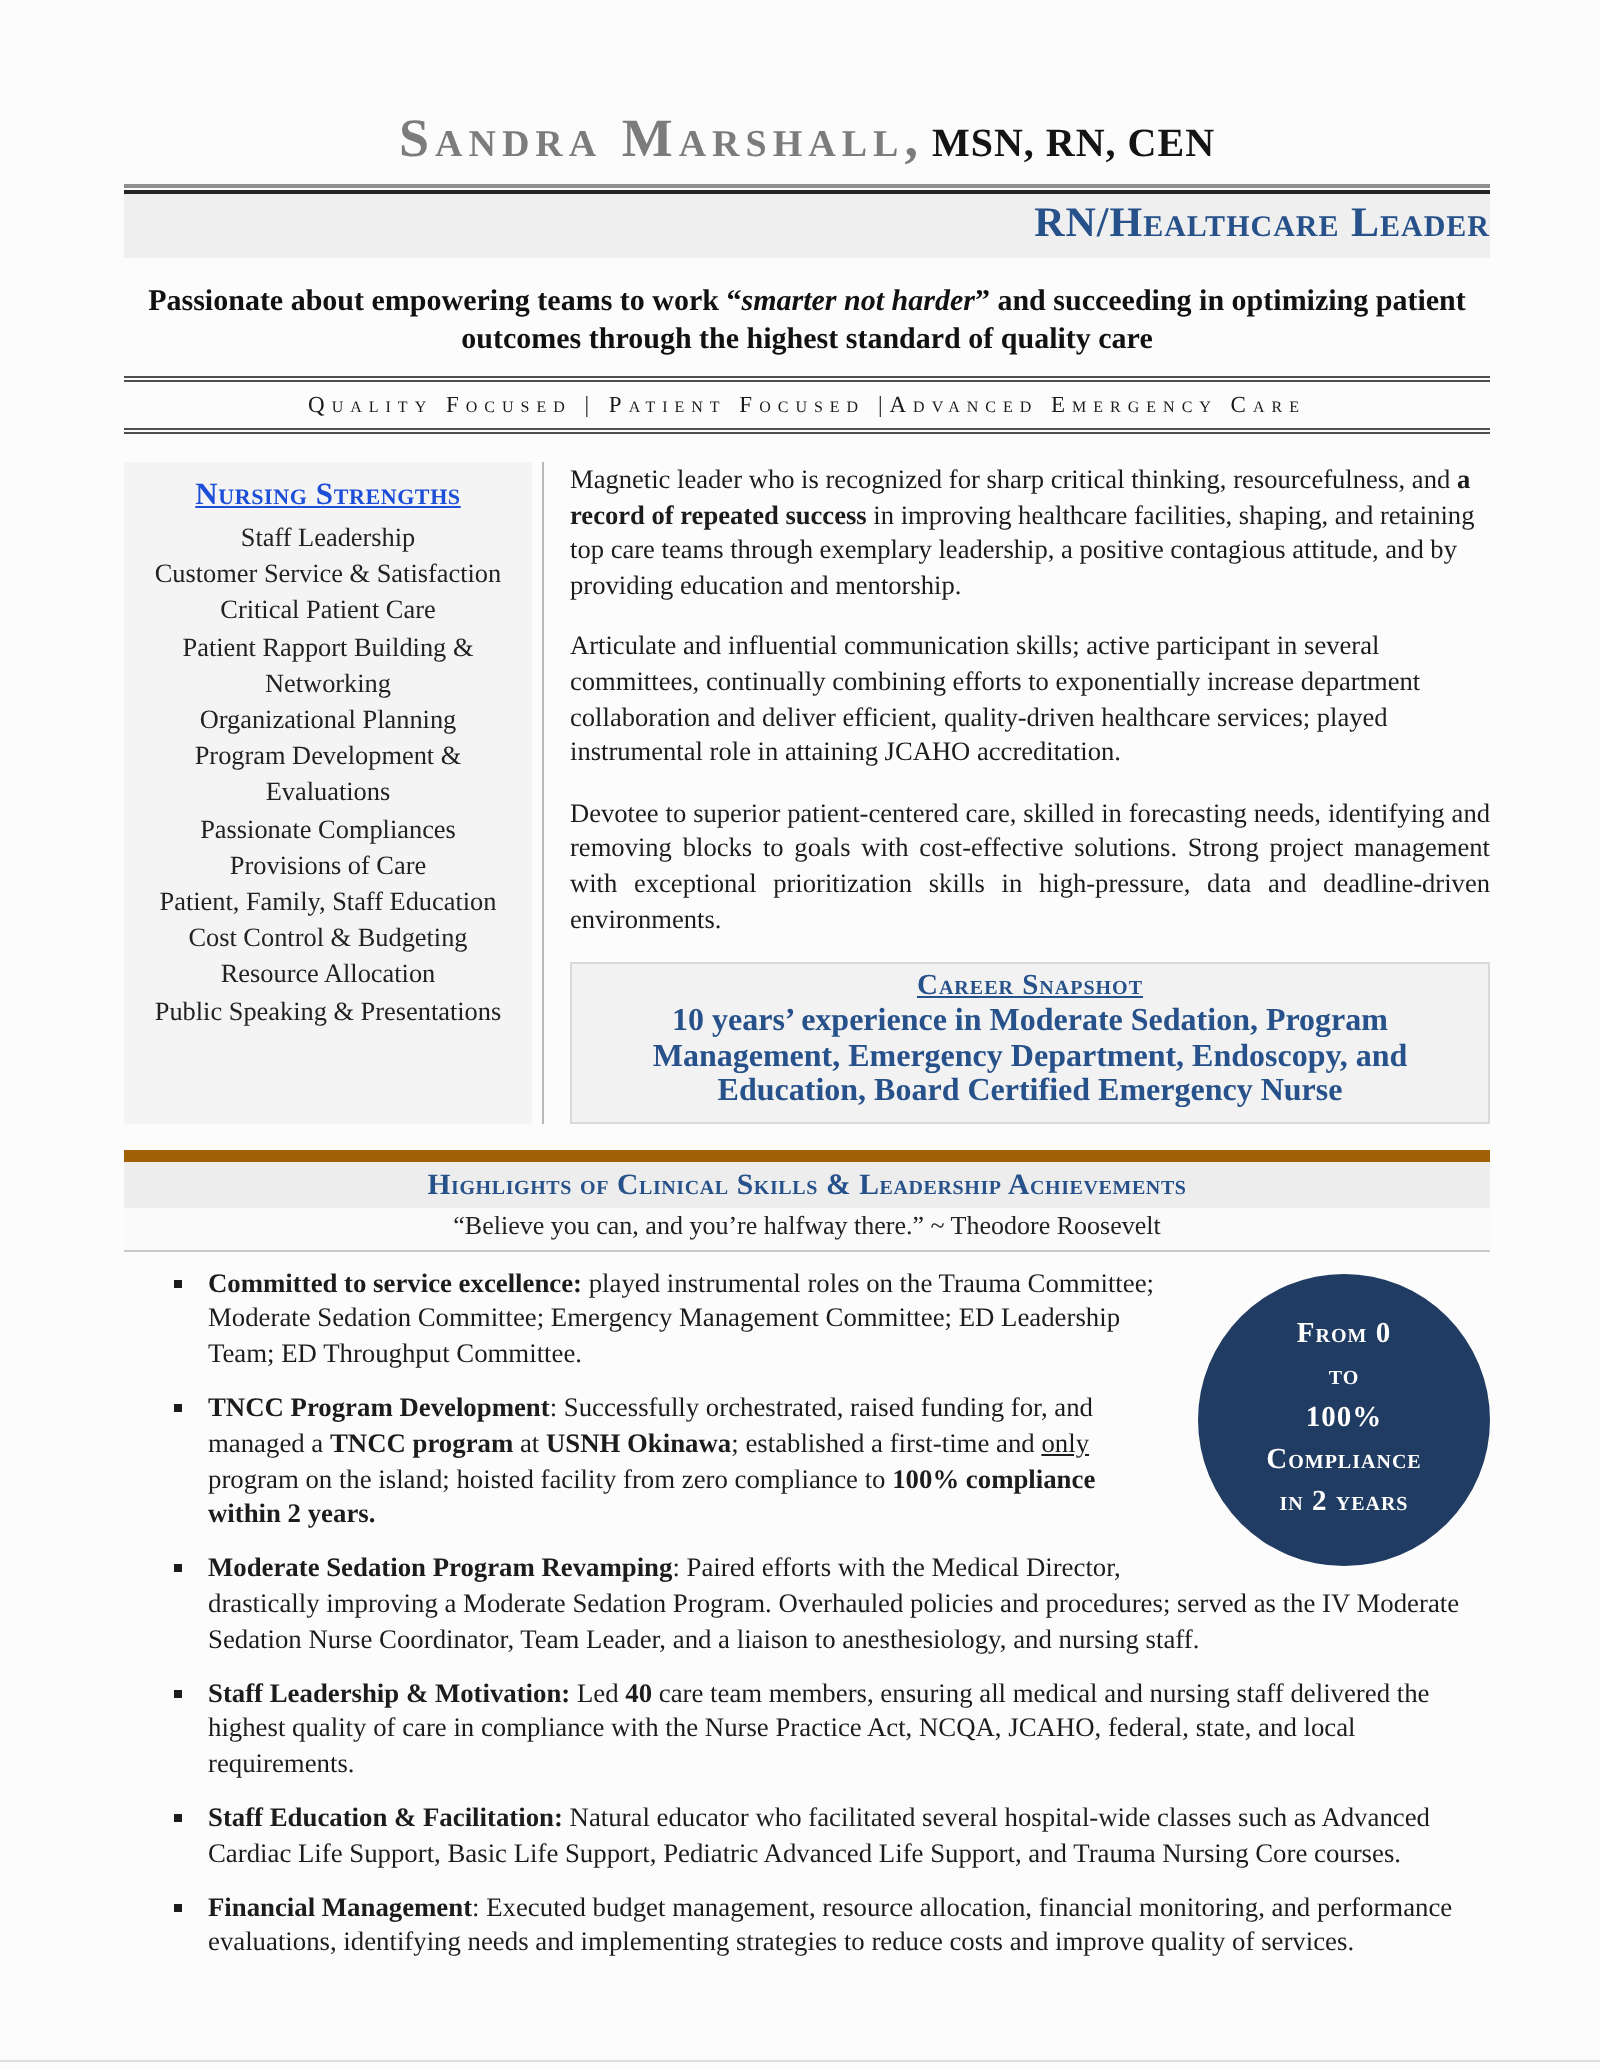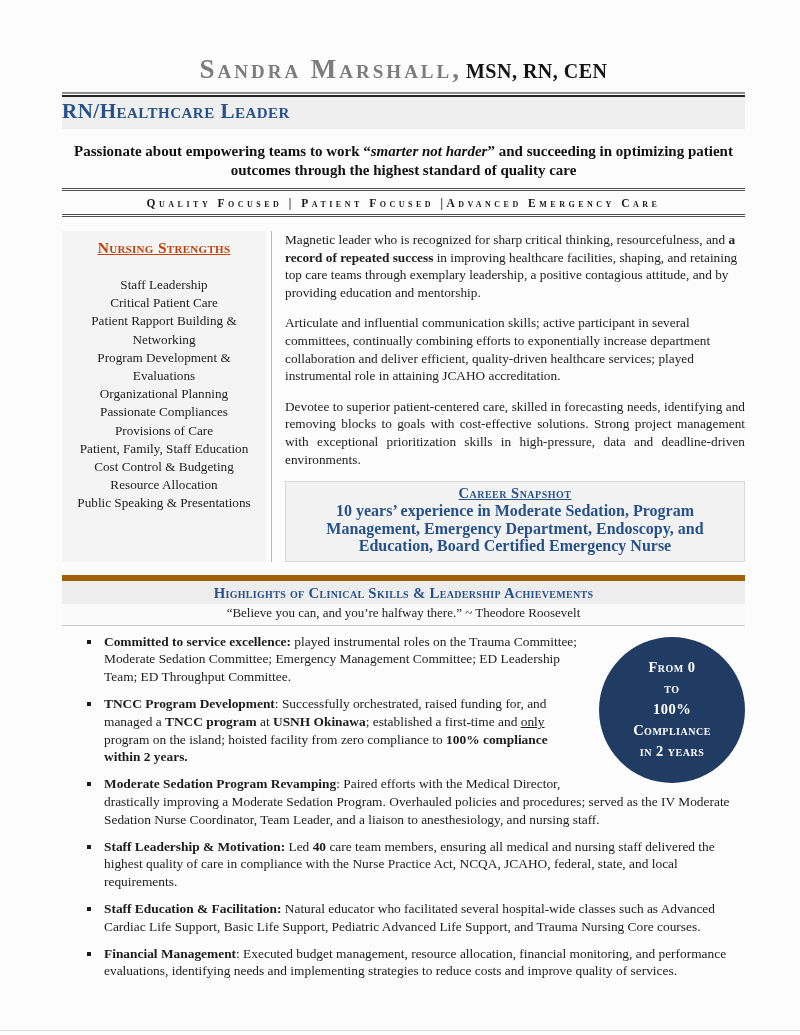--- a/index.html
+++ b/index.html
@@ -10,32 +10,32 @@
   }
   .page { width:683px; margin-left:62px; padding-top:54px; }
 
   
   .name-line { text-align:center; white-space:nowrap; }
   .name { font-variant:small-caps; font-weight:700; font-size:27px; letter-spacing:3px; color:#7c7c7c; }
   .creds { font-weight:700; font-size:20px; letter-spacing:0.5px; color:#141414; margin-left:4px; }
   .rule-double { margin-top:7px; height:1px; border-top:2px solid #8f8f8f; border-bottom:2px solid #242424; }
   .contact-bar { background:#2b5382; color:#ffffff; text-align:center; font-size:13.5px; padding:3px 0 5px; }
   .contact-sep { display:inline-block; margin:0 11px; font-size:10px; vertical-align:1px; }
-  .role-band { background:#efefef; text-align:left; padding:2px 0 5px; }
+  .role-band { background:#efefef; text-align:right; padding:2px 0 5px; }
   .role-title { font-variant:small-caps; font-weight:700; font-size:21px; letter-spacing:0.5px; color:#27518a; }
 
   
   .tagline { margin:13px 6px 0; text-align:center; font-weight:700; font-size:15px; line-height:19px; color:#111; }
   .focus-banner { margin-top:8px; border-top:3px double #4e4e4e; border-bottom:3px double #4e4e4e; text-align:center; padding:2px 0 3px; }
-  .focus-text { font-variant:small-caps; font-weight:700; font-size:11.5px; letter-spacing:3.5px; color:#1a1a1a; }
+  .focus-text { font-variant:small-caps; font-weight:400; font-size:11.5px; letter-spacing:3.5px; color:#1a1a1a; }
 
   
   .columns { display:flex; margin-top:14px; align-items:stretch; }
   .sidebar { width:196px; flex:0 0 196px; background:#f4f4f4; padding:8px 4px 14px; text-align:center; }
-  .side-title { font-variant:small-caps; font-weight:700; font-size:15.5px; color:#c2410c; text-decoration:underline; margin-bottom:19px; letter-spacing:0.3px; }
+  .side-title { font-variant:small-caps; font-weight:700; font-size:15.5px; color:#1d4ed8; text-decoration:underline; margin-bottom:3px; letter-spacing:0.3px; }
   .side-item { font-size:13.2px; line-height:18.2px; color:#222; }
   .col-divider { border-left:1px solid #b9b9b9; margin-left:5px; }
   .main-col { flex:1; padding-left:13px; }
   .para { margin:0 0 13px; font-size:13.3px; line-height:17.6px; }
   .para.justify { text-align:justify; }
   .snapshot { background:#f2f2f2; border:1px solid #d9d9d9; text-align:center; padding:3px 10px 6px; }
   .snapshot-title { font-variant:small-caps; font-weight:700; font-size:14.5px; color:#27518a; text-decoration:underline; letter-spacing:0.5px; }
   .snapshot-text { font-size:16px; font-weight:700; color:#27518a; line-height:17.5px; }
 
   
@@ -83,24 +83,25 @@
 
   <div class="focus-banner">
     <span class="focus-text">Quality Focused | Patient Focused |Advanced Emergency Care</span>
   </div>
 
   <div class="columns">
     <aside class="sidebar">
       <div class="side-title">Nursing Strengths</div>
       <div>
           <div class="side-item">Staff Leadership</div>
+          <div class="side-item">Customer Service &amp; Satisfaction</div>
           <div class="side-item">Critical Patient Care</div>
           <div class="side-item">Patient Rapport Building &amp; Networking</div>
+          <div class="side-item">Organizational Planning</div>
           <div class="side-item">Program Development &amp; Evaluations</div>
-          <div class="side-item">Organizational Planning</div>
           <div class="side-item">Passionate Compliances</div>
           <div class="side-item">Provisions of Care</div>
           <div class="side-item">Patient, Family, Staff Education</div>
           <div class="side-item">Cost Control &amp; Budgeting</div>
           <div class="side-item">Resource Allocation</div>
           <div class="side-item">Public Speaking &amp; Presentations</div>
         </div>
     </aside>
     <div class="col-divider"></div>
     <div class="main-col">

